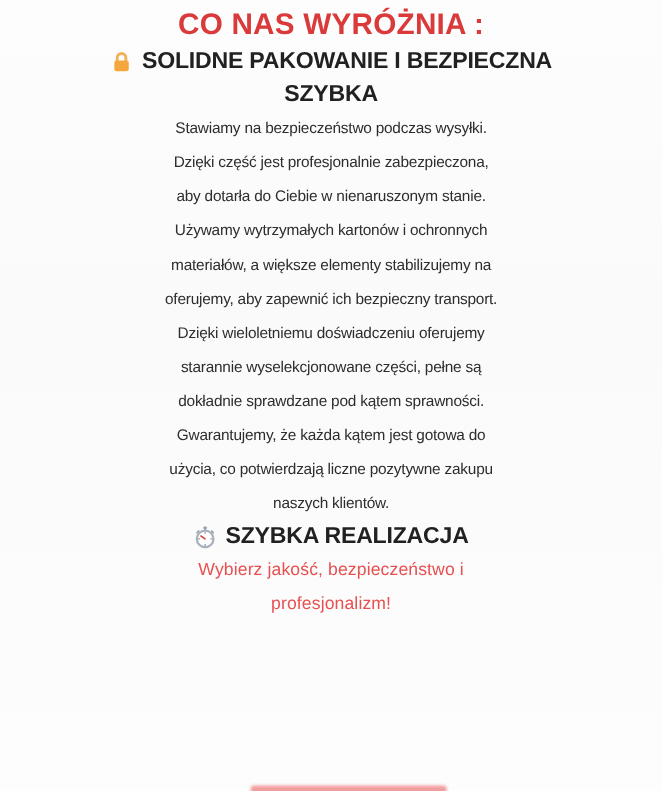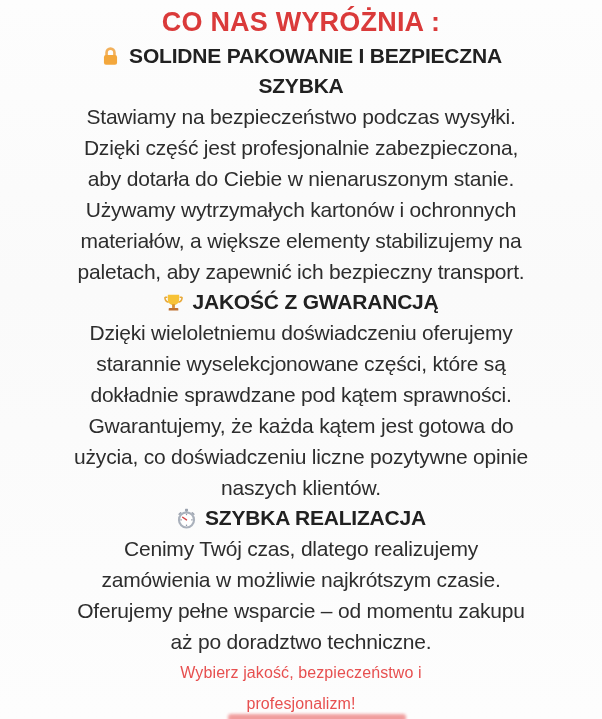--- a/index.html
+++ b/index.html
@@ -36,21 +36,21 @@
   .heading-row {
     display: flex;
     align-items: center;
     justify-content: center;
     gap: 8px;
     line-height: 30px;
   }
   .icon { display: inline-flex; align-items: center; }
   .icon svg { display: block; }
   .body-lines {
-    font-size: 21px;
+    font-size: 14px;
     font-weight: 400;
     line-height: 31px;
     color: #2d2d2d;
     letter-spacing: -0.2px;
   }
   .closing {
     font-size: 16px;
     font-weight: 400;
     line-height: 31px;
     color: #e75050;
@@ -87,45 +87,31 @@
         <span>SOLIDNE PAKOWANIE I BEZPIECZNA</span>
       </div>
       <div>SZYBKA</div>
     </div>
     <div class="body-lines">
         <div>Stawiamy na bezpieczeństwo podczas wysyłki.</div>
         <div>Dzięki część jest profesjonalnie zabezpieczona,</div>
         <div>aby dotarła do Ciebie w nienaruszonym stanie.</div>
         <div>Używamy wytrzymałych kartonów i ochronnych</div>
         <div>materiałów, a większe elementy stabilizujemy na</div>
-        <div>paletach, aby zapewnić ich bezpieczny transport.</div>
+        <div>oferujemy, aby zapewnić ich bezpieczny transport.</div>
       </div>
   </div>
 
   <div>
-    <div class="section-heading">
-      <div class="heading-row">
-        <span class="icon">
-          <svg width="21" height="21" viewBox="0 0 24 24" aria-hidden="true">
-            <path d="M5 6 H2.8 a0.6 0.6 0 0 0 -0.6 0.7 c0.3 2.8 2 4.6 4.3 5" fill="none" stroke="#e8a93a" stroke-width="1.8"></path>
-            <path d="M19 6 H21.2 a0.6 0.6 0 0 1 0.6 0.7 c-0.3 2.8 -2 4.6 -4.3 5" fill="none" stroke="#e8a93a" stroke-width="1.8"></path>
-            <path d="M5.5 3 h13 v5.5 a6.5 6.5 0 0 1 -13 0 z" fill="#f7c236"></path>
-            <rect x="10.4" y="14" width="3.2" height="4.2" fill="#d98f2e"></rect>
-            <path d="M7.5 18.2 h9 a1 1 0 0 1 1 1 v1.8 h-11 v-1.8 a1 1 0 0 1 1 -1 z" fill="#c0702e"></path>
-          </svg>
-        </span>
-        <span>JAKOŚĆ Z GWARANCJĄ</span>
-      </div>
-    </div>
     <div class="body-lines">
         <div>Dzięki wieloletniemu doświadczeniu oferujemy</div>
-        <div>starannie wyselekcjonowane części, które są</div>
+        <div>starannie wyselekcjonowane części, pełne są</div>
         <div>dokładnie sprawdzane pod kątem sprawności.</div>
         <div>Gwarantujemy, że każda kątem jest gotowa do</div>
-        <div>użycia, co doświadczeniu liczne pozytywne opinie</div>
+        <div>użycia, co potwierdzają liczne pozytywne zakupu</div>
         <div>naszych klientów.</div>
       </div>
   </div>
 
   <div>
     <div class="section-heading">
       <div class="heading-row">
         <span class="icon">
           <svg width="21" height="21" viewBox="0 0 24 24" aria-hidden="true">
             <rect x="10.3" y="0.8" width="3.4" height="2.6" rx="0.6" fill="#9aa1ad"></rect>
@@ -136,26 +122,20 @@
             <line x1="12" y1="6.6" x2="12" y2="8.2" stroke="#8e96a3" stroke-width="1.4"></line>
             <line x1="12" y1="19" x2="12" y2="20.6" stroke="#8e96a3" stroke-width="1.4"></line>
             <line x1="5" y1="13.6" x2="6.6" y2="13.6" stroke="#8e96a3" stroke-width="1.4"></line>
             <line x1="17.4" y1="13.6" x2="19" y2="13.6" stroke="#8e96a3" stroke-width="1.4"></line>
             <line x1="12" y1="13.6" x2="7.6" y2="10.6" stroke="#d64545" stroke-width="1.6" stroke-linecap="round"></line>
           </svg>
         </span>
         <span>SZYBKA REALIZACJA</span>
       </div>
     </div>
-    <div class="body-lines">
-        <div>Cenimy Twój czas, dlatego realizujemy</div>
-        <div>zamówienia w możliwie najkrótszym czasie.</div>
-        <div>Oferujemy pełne wsparcie – od momentu zakupu</div>
-        <div>aż po doradztwo techniczne.</div>
-      </div>
   </div>
 
   <div class="closing">
       <div>Wybierz jakość, bezpieczeństwo i</div>
       <div>profesjonalizm!</div>
     </div>
 
   <div class="cutoff-smudge"></div>
 
 </div>

